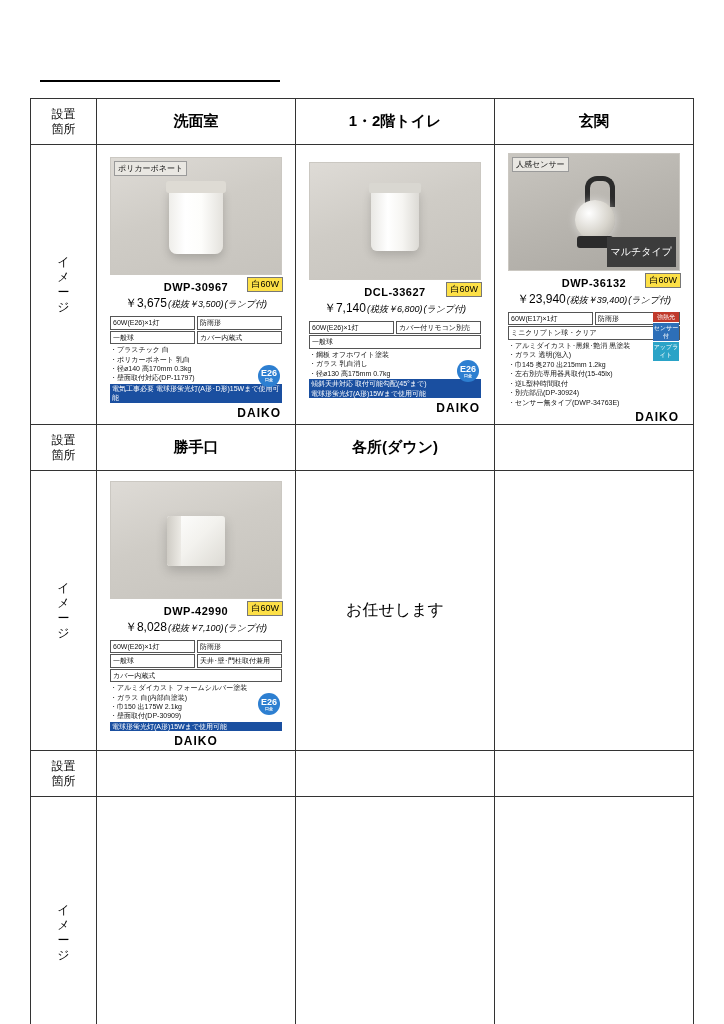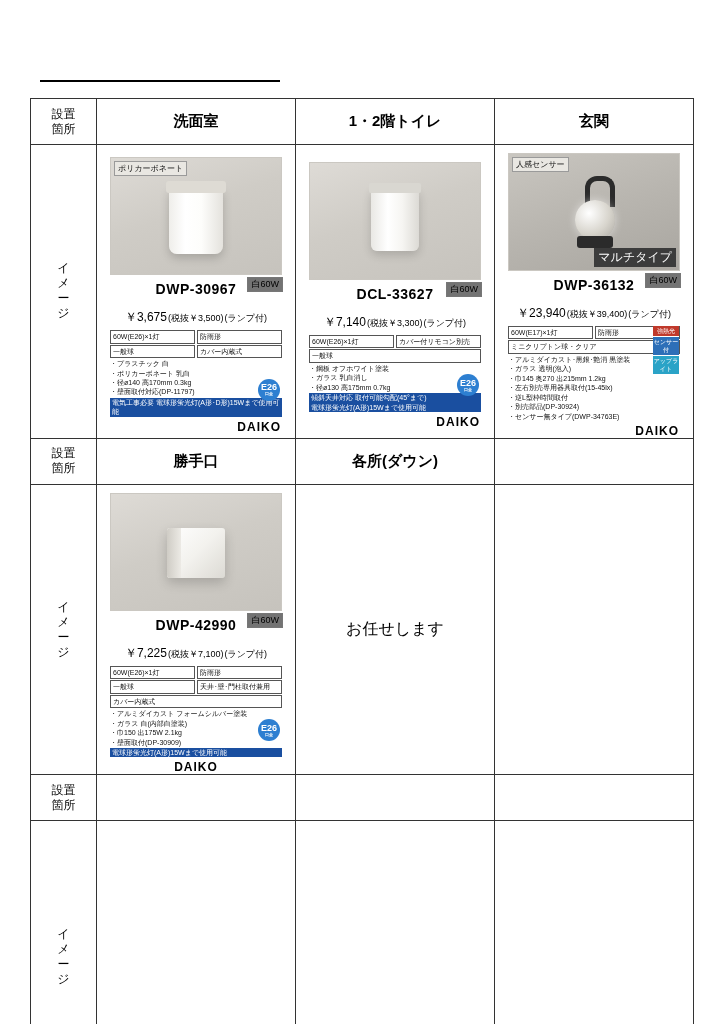--- a/index.html
+++ b/index.html
@@ -104,22 +104,22 @@
     padding: 1px 3px;
     color: #111;
     white-space: nowrap;
   }
   .photo-tag-br {
     position: absolute;
     bottom: 3px;
     right: 3px;
     background: #3c3c3c;
     color: #fff;
-    font-size: 12px;
-    padding: 1px 4px;
+    font-size: 10px;
+    padding: 8px 4px;
     white-space: nowrap;
   }
   
   .cyl {
     position: absolute;
     left: 50%;
     top: 30px;
     transform: translateX(-50%);
     width: 54px;
     height: 66px;
@@ -212,40 +212,40 @@
     left: 0;
     top: 0;
     width: 14px;
     height: 50px;
     background: linear-gradient(90deg,#cfccc5,#eceae5);
     border-radius: 3px 0 0 3px;
   }
 
   .model {
     margin-top: 6px;
-    font-size: 14px;
+    font-size: 11px;
     font-weight: bold;
     letter-spacing: 0.5px;
   }
   .price-row {
-    margin-top: 12px;
+    margin-top: 2px;
     font-size: 11px;
     display: flex;
     align-items: baseline;
     justify-content: center;
     white-space: nowrap;
   }
   .price-main { font-size: 12px; }
-  .price-sub { font-size: 9px; margin-left: 1px; }
+  .price-sub { font-size: 9px; margin-left: 1px; font-style: italic; }
 
   .wattbadge {
     position: absolute;
     right: 12px;
     top: 128px;
-    background: #737373;
+    background: #fde047;
     border: 1px solid #777;
     font-size: 9px;
     padding: 0 3px;
     line-height: 13px;
   }
 
   .spec {
     margin-top: 4px;
     width: 172px;
     font-size: 7px;
@@ -420,21 +420,21 @@
       </td>
 
       <td>
         <div class="prod">
           <div class="photo">
             <div class="cyl2"></div>
           </div>
           <div class="model">DCL-33627</div>
           <div class="price-row">
             <span class="price-main">￥7,140</span>
-            <span class="price-sub">(税抜￥3,300)</span>
+            <span class="price-sub">(税抜￥6,800)</span>
             <span class="price-sub">(ランプ付)</span>
           </div>
           <div class="spec">
             <div class="row2">
               <div class="box">60W(E26)×1灯</div>
               <div class="box">カバー付リモコン別売</div>
             </div>
             <div class="box">一般球</div>
             <ul>
               <li>鋼板 オフホワイト塗装</li>
@@ -515,21 +515,21 @@
         <span>ジ</span>
       </td>
 
       <td>
         <div class="prod">
           <div class="photo">
             <div class="cube"></div>
           </div>
           <div class="model">DWP-42990</div>
           <div class="price-row">
-            <span class="price-main">￥7,225</span>
+            <span class="price-main">￥8,028</span>
             <span class="price-sub">(税抜￥7,100)</span>
             <span class="price-sub">(ランプ付)</span>
           </div>
           <div class="spec">
             <div class="row2">
               <div class="box">60W(E26)×1灯</div>
               <div class="box">防雨形</div>
             </div>
             <div class="row2">
               <div class="box">一般球</div>

